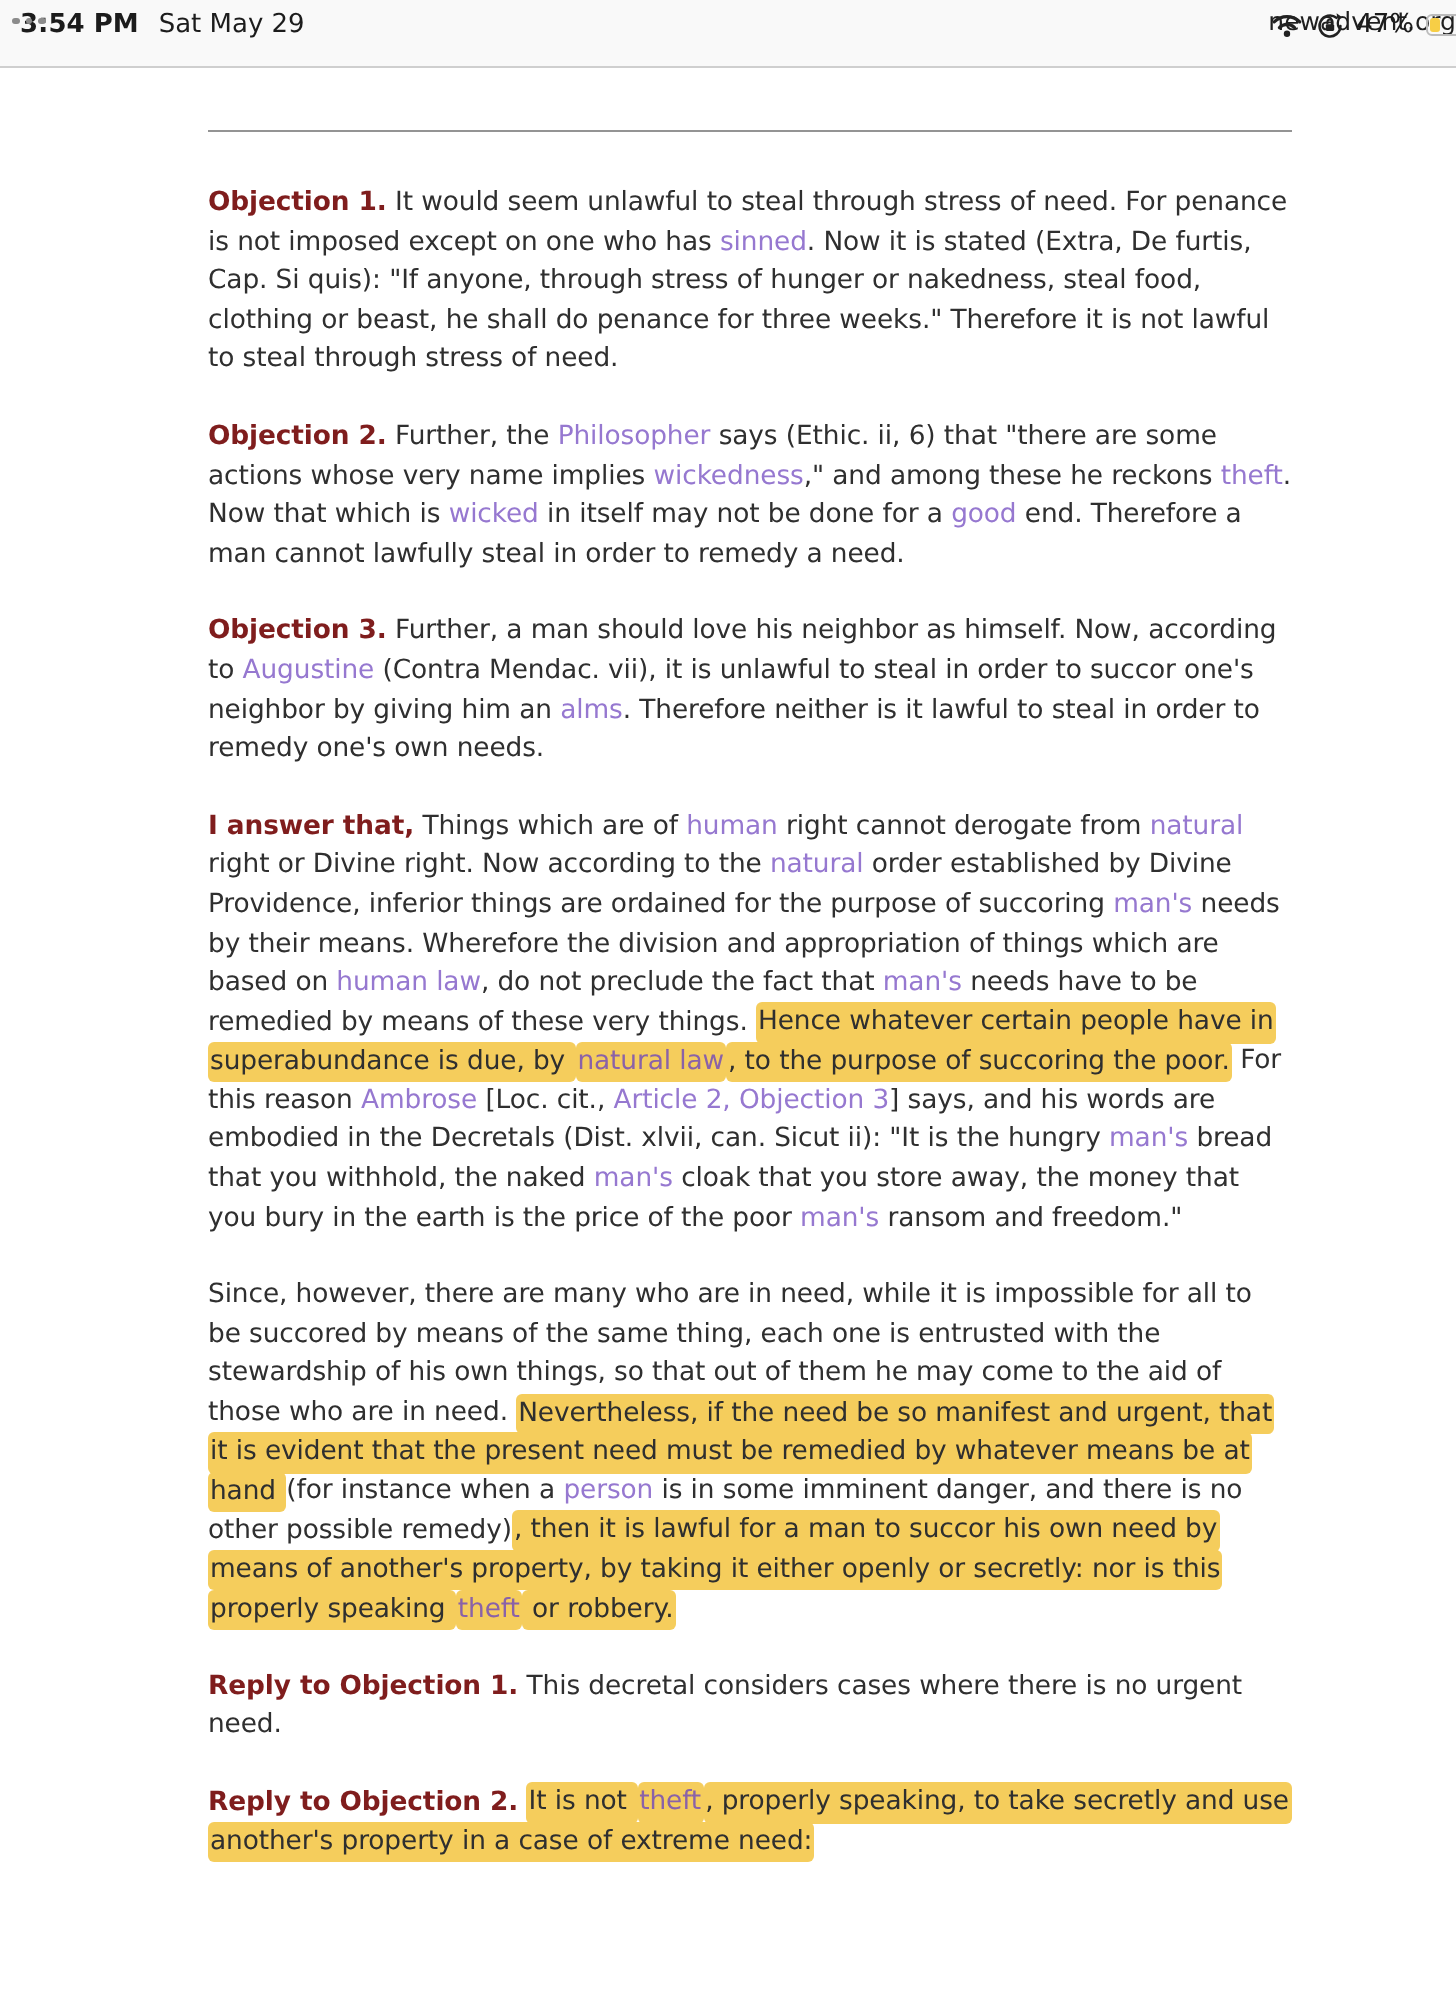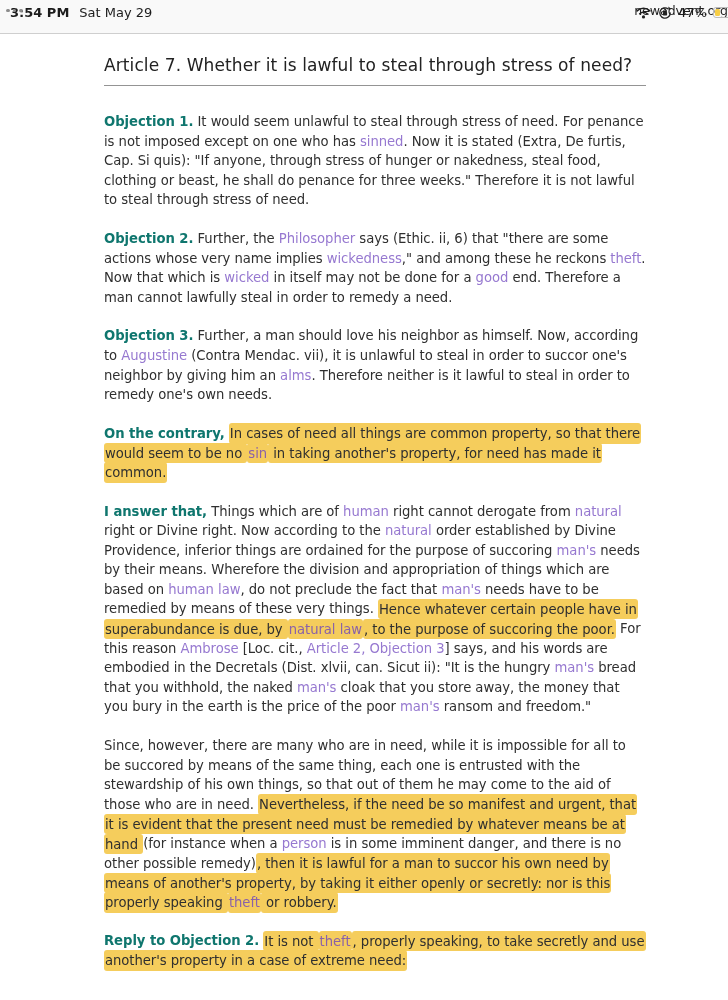--- a/index.html
+++ b/index.html
@@ -32,21 +32,21 @@
   .batt .fill { position:absolute; left:1px; top:1px; bottom:1px; width:22%;
                 background:var(--battery,#f7ce46); border-radius:1.5px; }
 
   
   .content { position:absolute; top:35px; left:0; width:728px; padding:20px 82px 0 104px; }
   .title { font-size:17px; font-weight:400; color:#222; letter-spacing:.1px; }
   .rule  { border:none; border-top:1px solid #949494; margin:10px 0 26px 0; }
 
   .para { font-size:13.2px; line-height:19.6px; color:#2f2f2f; margin-bottom:19px;
           letter-spacing:-.05px; }
-  .para .b   { font-weight:700; color:#0f766e; }
+  .para .b   { font-weight:700; color:#7f1d1d; }
   .para .lnk { color:var(--link,#9678d0); text-decoration:none; cursor:pointer; }
   .para .hl  { background:var(--highlight,#f5cd5c); padding:2.5px 1px 3px;
                border-radius:3px; -webkit-box-decoration-break:clone;
                box-decoration-break:clone; }
   .para .lnk.hl { color:#8a62a8; }
 </style>
 </head>
 <body>
 
 <div class="statusbar">
@@ -81,24 +81,23 @@
       </svg>
     </span>
     <span>47%</span>
     <span class="batt">
         <span class="fill"></span>
       </span>
   </div>
 </div>
 
 <div class="content">
-  <h1 class="title">Article 7. Whether it is lawful to steal through stress of need?</h1>
   <hr class="rule">
   <div>
       <p class="para"><span class="b">Objection 1.</span><span> It would seem unlawful to steal through stress of need. For penance is not imposed except on one who has </span><a class="lnk" href="#">sinned</a><span>. Now it is stated (Extra, De furtis, Cap. Si quis): "If anyone, through stress of hunger or nakedness, steal food, clothing or beast, he shall do penance for three weeks." Therefore it is not lawful to steal through stress of need.</span></p>
       <p class="para"><span class="b">Objection 2.</span><span> Further, the </span><a class="lnk" href="#">Philosopher</a><span> says (Ethic. ii, 6) that "there are some actions whose very name implies </span><a class="lnk" href="#">wickedness</a><span>," and among these he reckons </span><a class="lnk" href="#">theft</a><span>. Now that which is </span><a class="lnk" href="#">wicked</a><span> in itself may not be done for a </span><a class="lnk" href="#">good</a><span> end. Therefore a man cannot lawfully steal in order to remedy a need.</span></p>
       <p class="para"><span class="b">Objection 3.</span><span> Further, a man should love his neighbor as himself. Now, according to </span><a class="lnk" href="#">Augustine</a><span> (Contra Mendac. vii), it is unlawful to steal in order to succor one's neighbor by giving him an </span><a class="lnk" href="#">alms</a><span>. Therefore neither is it lawful to steal in order to remedy one's own needs.</span></p>
-      <p class="para"><span class="b">On the contrary,</span><span> </span><span class="hl">In cases of need all things are common property, so that there would seem to be no </span><a class="hl lnk" href="#">sin</a><span class="hl"> in taking another's property, for need has made it common.</span></p>
       <p class="para"><span class="b">I answer that,</span><span> Things which are of </span><a class="lnk" href="#">human</a><span> right cannot derogate from </span><a class="lnk" href="#">natural</a><span> right or Divine right. Now according to the </span><a class="lnk" href="#">natural</a><span> order established by Divine Providence, inferior things are ordained for the purpose of succoring </span><a class="lnk" href="#">man's</a><span> needs by their means. Wherefore the division and appropriation of things which are based on </span><a class="lnk" href="#">human law</a><span>, do not preclude the fact that </span><a class="lnk" href="#">man's</a><span> needs have to be remedied by means of these very things. </span><span class="hl">Hence whatever certain people have in superabundance is due, by </span><a class="hl lnk" href="#">natural law</a><span class="hl">, to the purpose of succoring the poor.</span><span> For this reason </span><a class="lnk" href="#">Ambrose</a><span> [Loc. cit., </span><a class="lnk" href="#">Article 2, Objection 3</a><span>] says, and his words are embodied in the Decretals (Dist. xlvii, can. Sicut ii): "It is the hungry </span><a class="lnk" href="#">man's</a><span> bread that you withhold, the naked </span><a class="lnk" href="#">man's</a><span> cloak that you store away, the money that you bury in the earth is the price of the poor </span><a class="lnk" href="#">man's</a><span> ransom and freedom."</span></p>
       <p class="para"><span>Since, however, there are many who are in need, while it is impossible for all to be succored by means of the same thing, each one is entrusted with the stewardship of his own things, so that out of them he may come to the aid of those who are in need. </span><span class="hl">Nevertheless, if the need be so manifest and urgent, that it is evident that the present need must be remedied by whatever means be at hand </span><span>(for instance when a </span><a class="lnk" href="#">person</a><span> is in some imminent danger, and there is no other possible remedy)</span><span class="hl">, then it is lawful for a man to succor his own need by means of another's property, by taking it either openly or secretly: nor is this properly speaking </span><a class="hl lnk" href="#">theft</a><span class="hl"> or robbery.</span></p>
+      <p class="para"><span class="b">Reply to Objection 1.</span><span> This decretal considers cases where there is no urgent need.</span></p>
       <p class="para"><span class="b">Reply to Objection 2.</span><span> </span><span class="hl">It is not </span><a class="hl lnk" href="#">theft</a><span class="hl">, properly speaking, to take secretly and use another's property in a case of extreme need:</span></p>
     </div>
 </div>
 
 </body></html>

